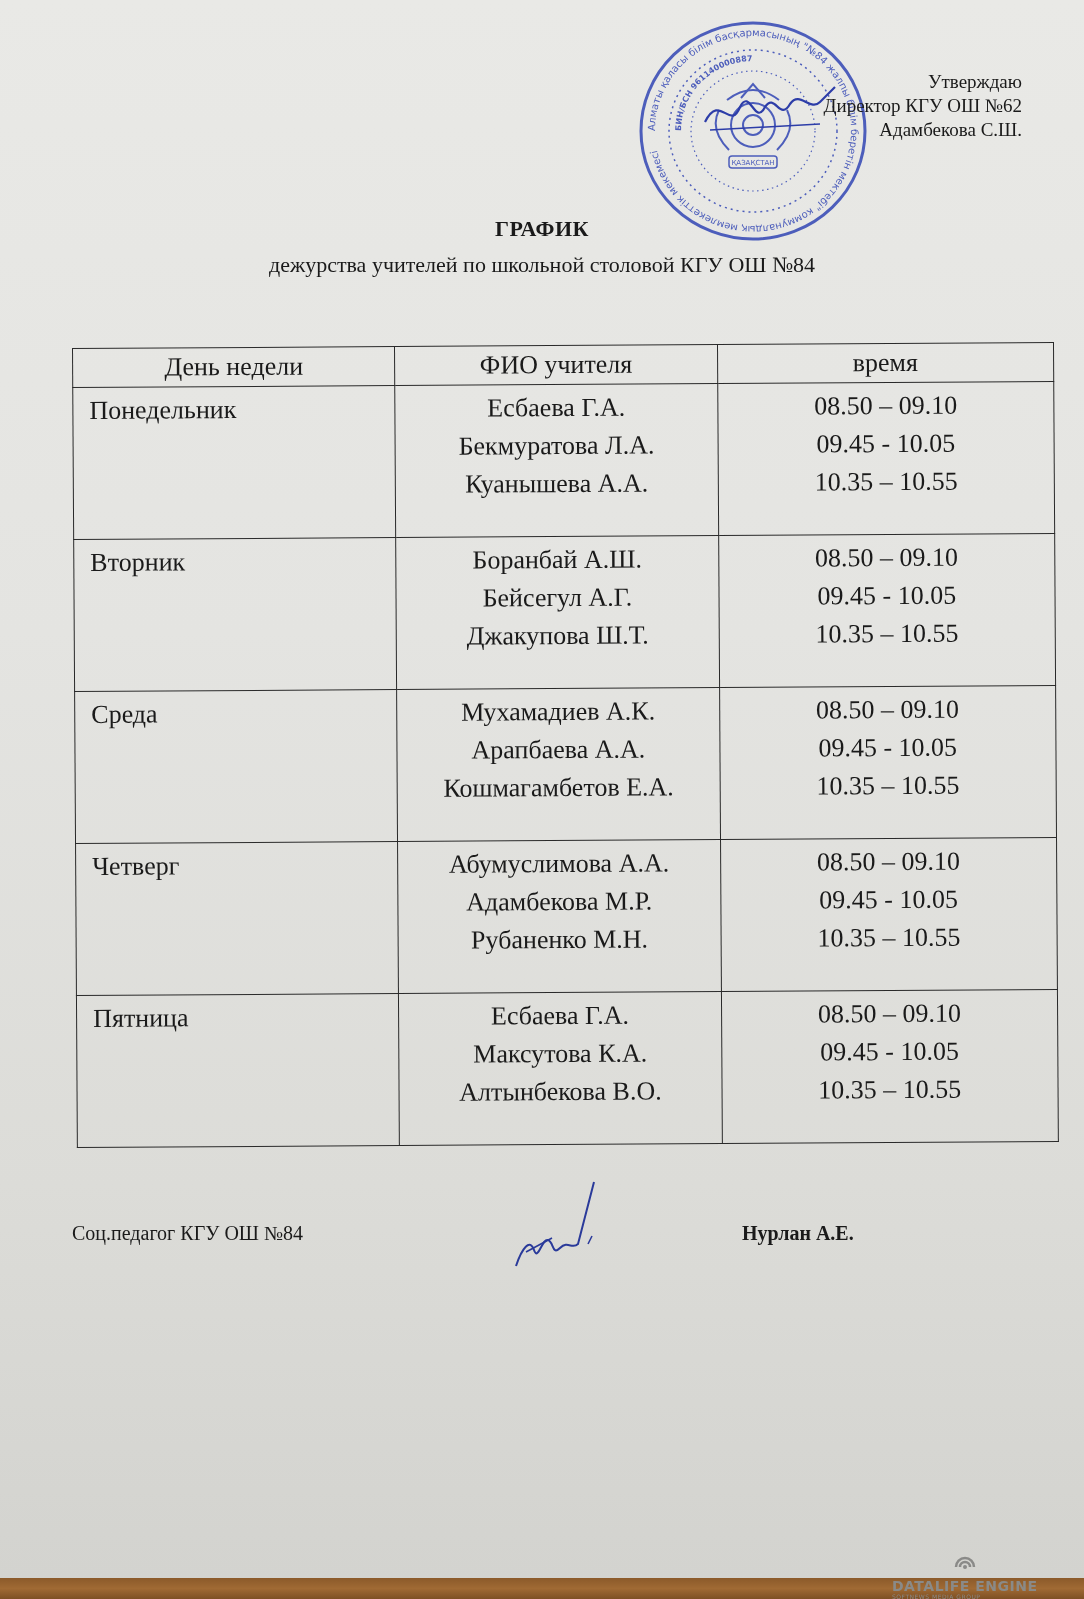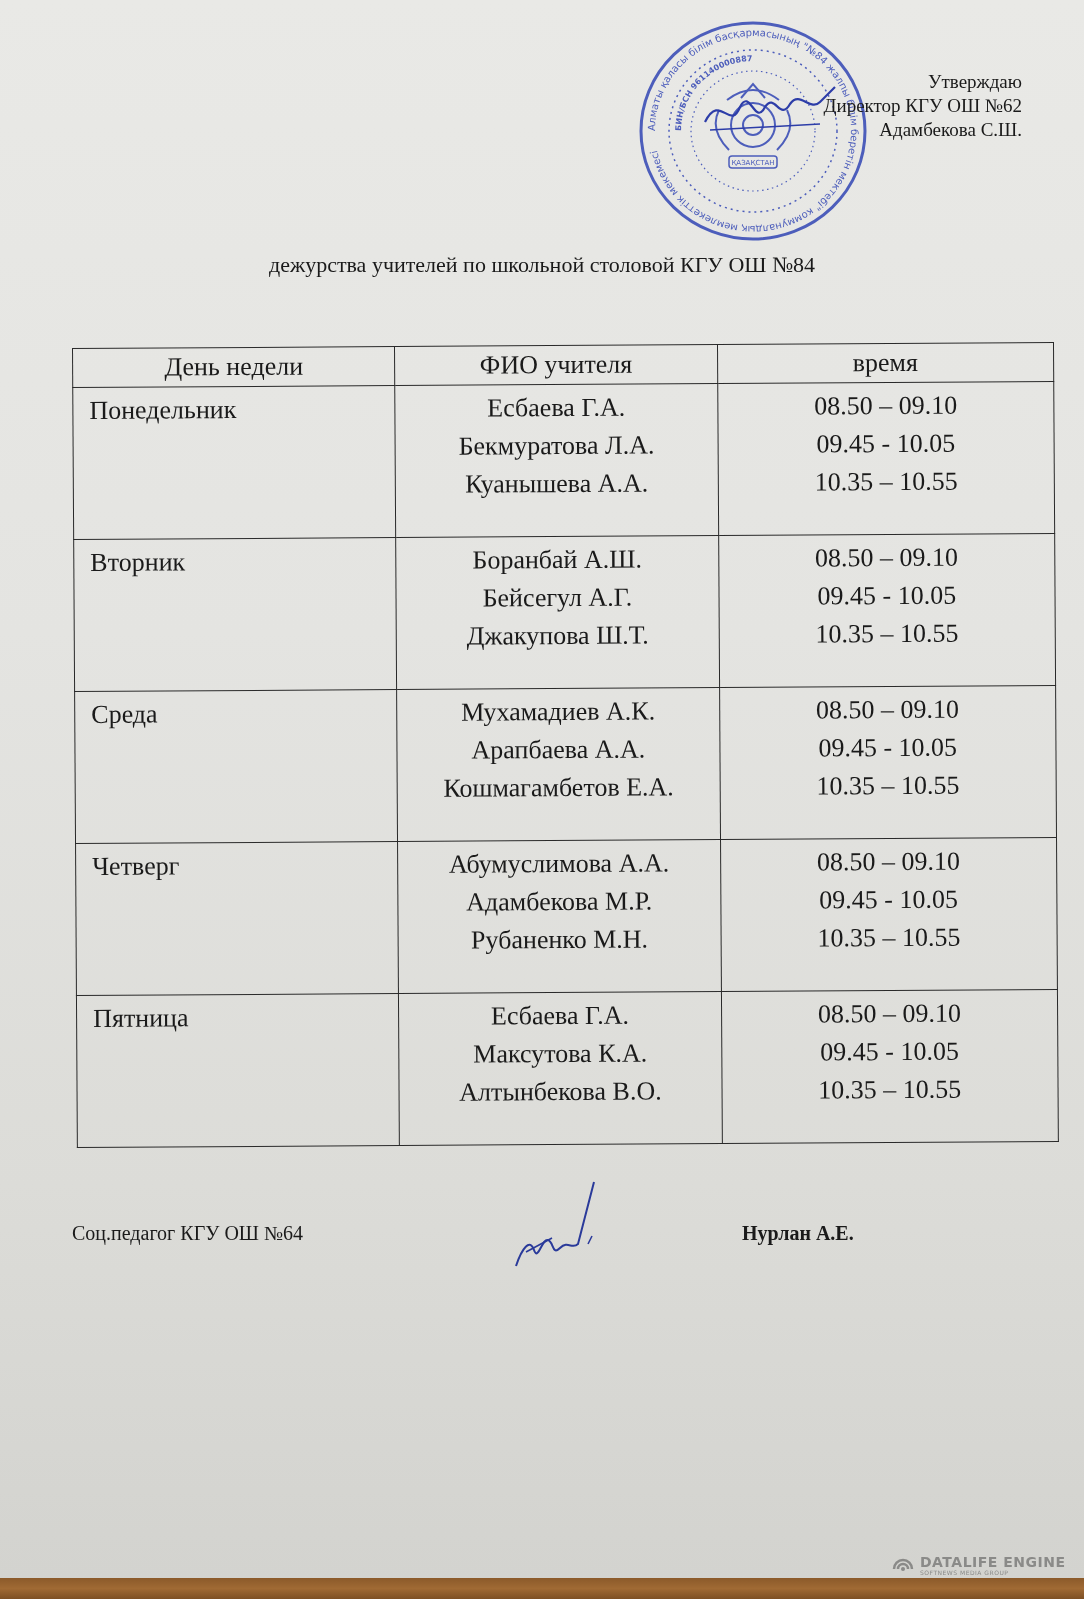--- a/index.html
+++ b/index.html
@@ -158,20 +158,21 @@
     .watermark {
       position: absolute;
       left: 892px;
       top: 1555px;
       display: flex;
       align-items: center;
       gap: 6px;
       color: #8a8a88;
       font-family: "DejaVu Sans", sans-serif;
       z-index: 4;
+      flex-direction: column;
     }
     .watermark .wm-text {
       display: flex;
       flex-direction: column;
       line-height: 1;
     }
     .watermark .wm-title {
       font-weight: bold;
       font-size: 14px;
       letter-spacing: 0.5px;
@@ -217,20 +218,21 @@
     <path d="M5,40 C20,10 30,50 40,25 C50,5 55,45 65,25 C75,10 80,40 90,22 C100,8 110,30 120,20 L135,5" fill="none" stroke="#2d3da8" stroke-width="2.2"></path>
     <path d="M10,48 L120,42" fill="none" stroke="#2d3da8" stroke-width="1.5"></path>
   </svg>
 
   <div class="approval">
     <div>Утверждаю</div>
     <div>Директор КГУ ОШ №62</div>
     <div>Адамбекова С.Ш.</div>
   </div>
 
+  <div class="title">ГРАФИК</div>
   <div class="subtitle">дежурства учителей по школьной столовой КГУ ОШ №84</div>
 
   <table class="schedule">
     <colgroup>
       <col class="col-day">
       <col class="col-name">
       <col class="col-time">
     </colgroup>
     <thead>
       <tr>
@@ -308,21 +310,21 @@
     </tbody>
   </table>
 
   <svg class="signature" viewBox="0 0 90 95">
     <path d="M4,88 C10,70 18,60 22,72 C26,84 30,60 36,62 C42,64 40,78 48,70 C56,62 60,72 66,66 L82,4" fill="none" stroke="#2a3a9a" stroke-width="2"></path>
     <path d="M14,74 L40,60" fill="none" stroke="#2a3a9a" stroke-width="1.6"></path>
     <path d="M80,58 L76,66" fill="none" stroke="#2a3a9a" stroke-width="1.6"></path>
   </svg>
 
   <div class="footer">
-    <span class="footer-role">Соц.педагог КГУ ОШ №64</span>
+    <span class="footer-role">Соц.педагог КГУ ОШ №84</span>
     <span class="footer-name">Нурлан А.Е.</span>
   </div>
 
   <div class="watermark">
     <svg width="22" height="18" viewBox="0 0 22 18">
       <path d="M2,12 A9,9 0 0,1 20,12" fill="none" stroke="#8a8a88" stroke-width="2.5"></path>
       <path d="M6,12 A5,5 0 0,1 16,12" fill="none" stroke="#8a8a88" stroke-width="2.5"></path>
       <circle cx="11" cy="12" r="2" fill="#8a8a88"></circle>
     </svg>
     <div class="wm-text">

